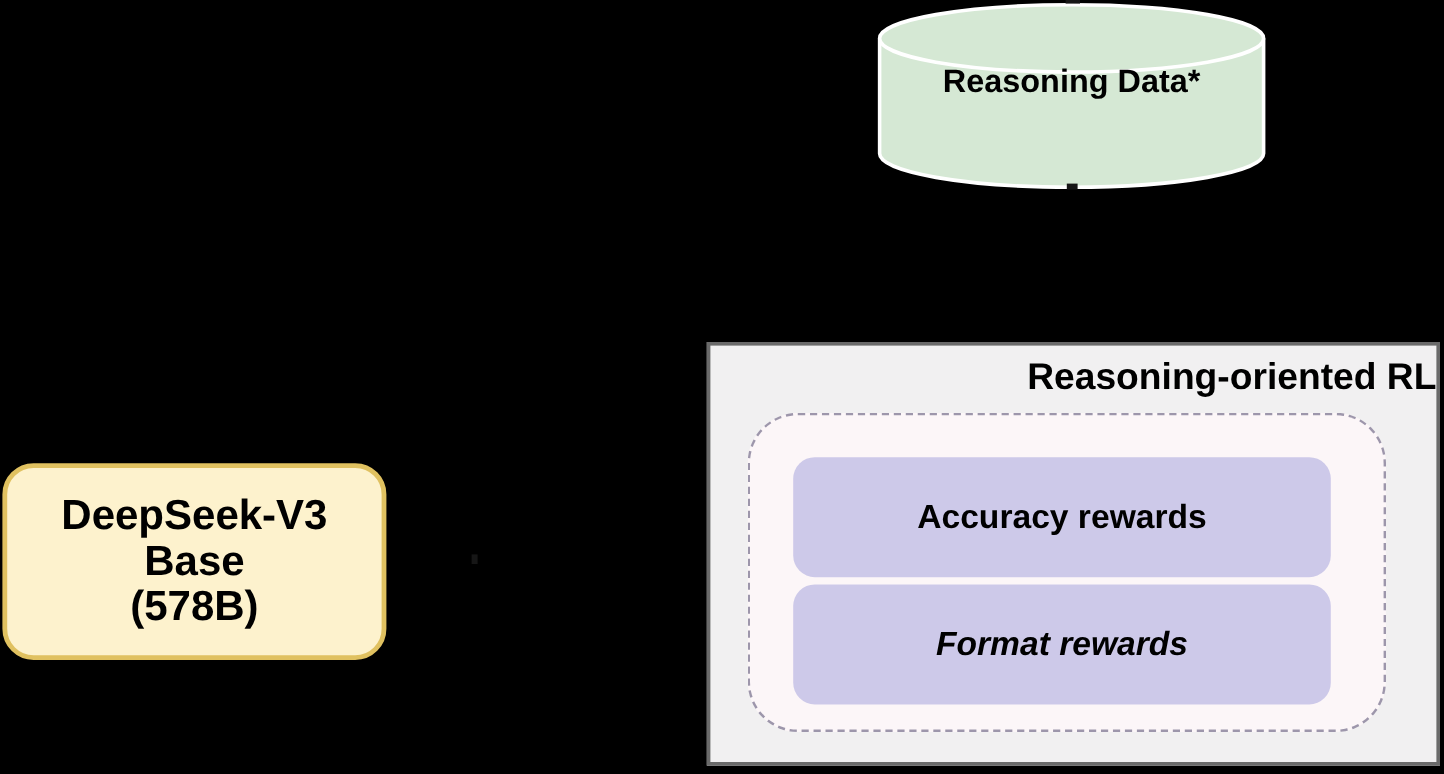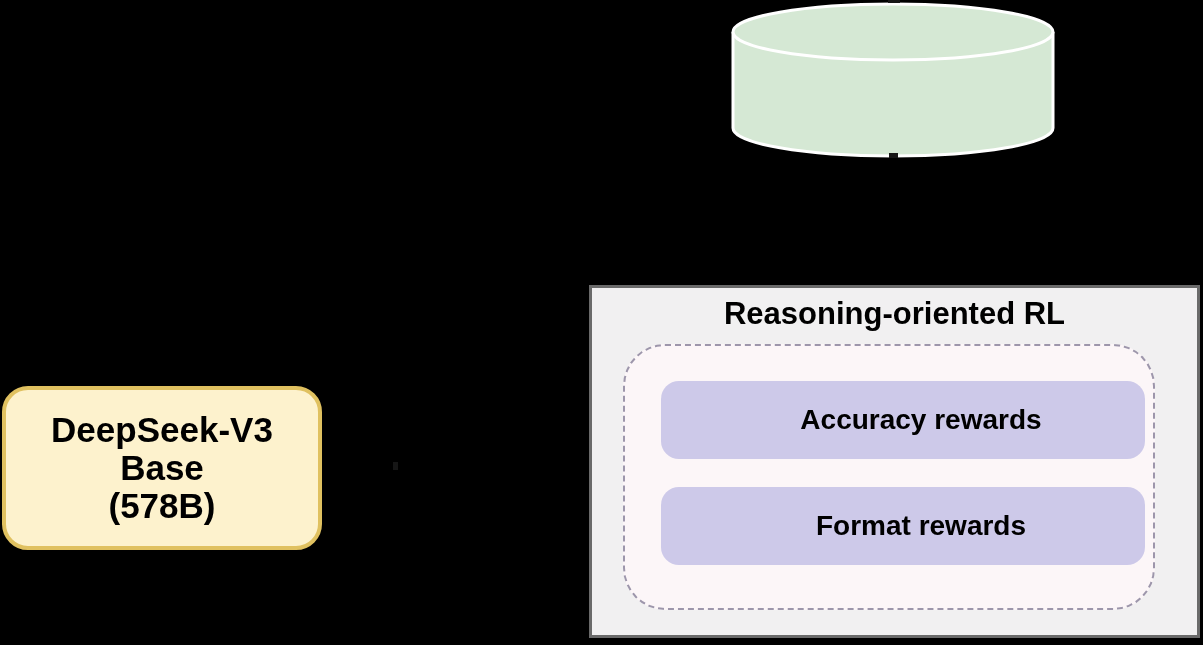--- a/index.html
+++ b/index.html
@@ -71,71 +71,71 @@
     left: 589px;
     top: 285px;
     width: 611px;
     height: 353px;
     box-sizing: border-box;
     background: var(--rl-fill, #f1f0f1);
     border: 3px solid var(--rl-border, #6a6a6a);
   }
   .rl-title {
     margin-top: 8px;
-    text-align: center;
+    text-align: right;
     font-weight: bold;
     font-size: 31px;
     color: var(--text, #000);
   }
   .inner-dashed {
     position: absolute;
     left: 623px;
     top: 344px;
     width: 532px;
     height: 266px;
     box-sizing: border-box;
     background: var(--inner-fill, #fcf6f8);
     border: 2px dashed var(--inner-border, #9d96ab);
     border-radius: 42px;
   }
   .reward-box {
     position: absolute;
     left: 661px;
     width: 448px;
-    height: 78px;
+    height: 100px;
     background: var(--reward-fill, #cdc9e9);
     border-radius: 18px;
     display: flex;
     align-items: center;
     justify-content: center;
     font-weight: bold;
     font-size: 28px;
     color: var(--text, #000);
-    padding-left: 36px;
   }
   .reward-accuracy { top: 381px; }
-  .reward-format  { top: 487px; }
+  .reward-format  { top: 487px; font-style: italic; }
 
   
   .stub { position: absolute; background: #161616; }
   .stub-cyl-top    { left: 888px; top: 0px;   width: 12px; height: 3px; }
   .stub-cyl-bottom { left: 889px; top: 153px; width: 9px;  height: 5px; }
   .stub-base-right { left: 393px; top: 462px; width: 5px;  height: 8px; }
 </style>
 </head>
 <body>
 
 <div class="stage">
 
   <div class="cylinder">
     <svg class="cyl-shape" width="324" height="158" viewBox="0 0 324 158">
       <path class="cyl-body" d="M2,30 L2,126 A160,28 0 0 0 322,126 L322,30"></path>
       <ellipse class="cyl-top" cx="162" cy="30" rx="160" ry="28"></ellipse>
     </svg>
     <div class="cyl-label">
+      <div>Reasoning Data*</div>
     </div>
   </div>
 
   <div class="base-box">
     <div>DeepSeek-V3 Base</div>
     <div>(578B)</div>
   </div>
 
   <div class="rl-box">
     <div class="rl-title">Reasoning-oriented RL</div>

